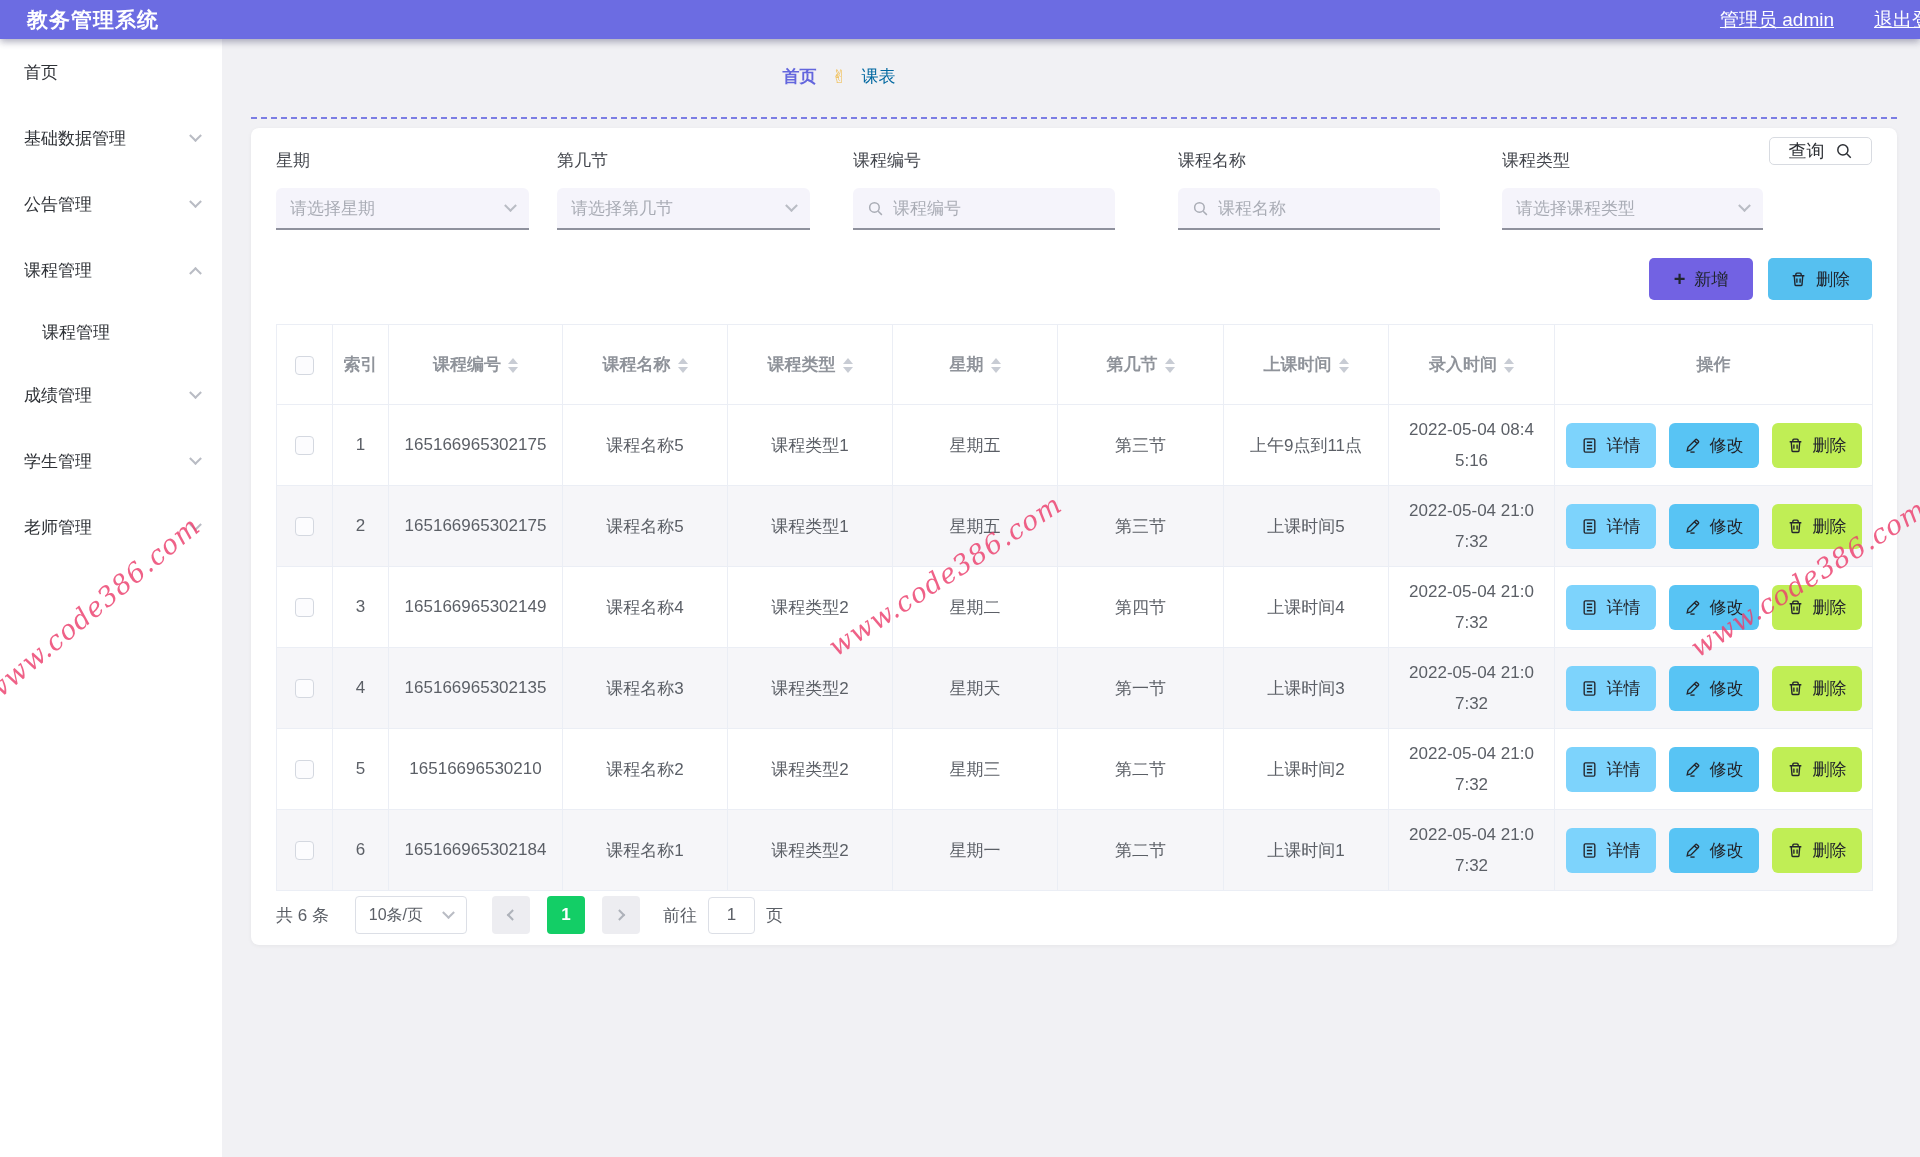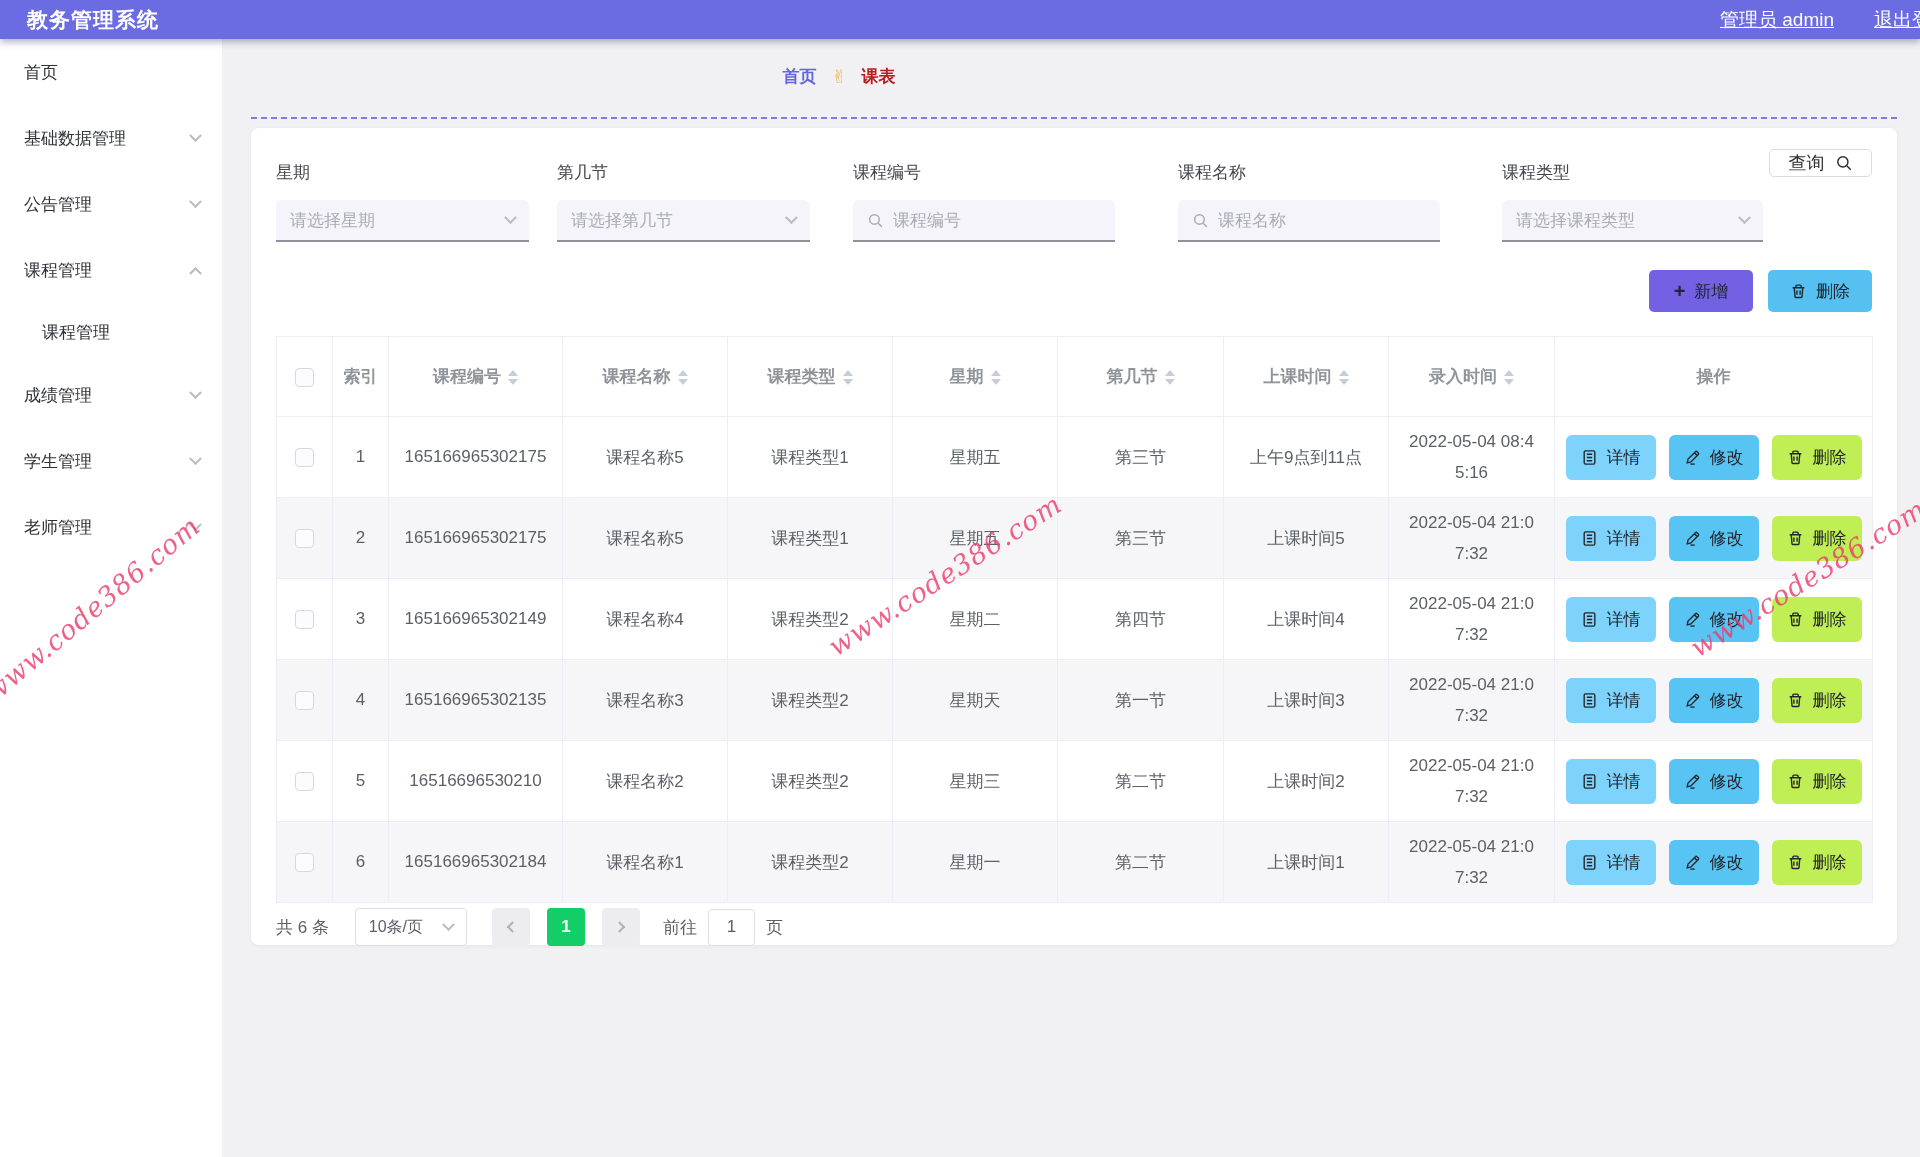--- a/index.html
+++ b/index.html
@@ -33,24 +33,24 @@
   .chev.up{ transform:rotate(-135deg) translate(-2px,-2px); }
   
   .main{ position:absolute; left:222px; top:39px; right:0; bottom:0; background:#f1f1f4; }
   .crumb-bar{ position:relative; height:80px; }
   .crumb-bar::after{ content:""; position:absolute; left:29px; right:23px; bottom:0;
     border-top:2px dashed #7b7de4; }
   .crumbs{ position:absolute; top:26px; left:617px; transform:translateX(-50%);
     display:flex; align-items:center; gap:15px; font-size:17px; white-space:nowrap; }
   .crumb-home{ color:#6366dd; font-weight:bold; cursor:pointer; }
   .crumb-emoji{ font-size:18px; color:#f0b73c; }
-  .crumb-current{ color:#b91c1c;font-weight:bold; }
+  .crumb-current{ color:#0369a1; }
   
   .card{ position:absolute; left:29px; right:23px; top:89px; height:817px;
-    background:#fff; border-radius:8px; padding:33px 25px 0 25px;
+    background:#fff; border-radius:8px; padding:21px 25px 0 25px;
     box-shadow:0 1px 4px rgba(0,0,0,.05); }
   
   .filter-row{ display:flex; align-items:flex-start; }
   .fgroup{ margin-right:28px; }
   .fgroup:nth-child(2){ width:253px; margin-right:43px; }
   .fgroup:nth-child(1){ width:253px; }
   .fgroup:nth-child(3){ width:262px; margin-right:63px; }
   .fgroup:nth-child(4){ width:262px; margin-right:62px; }
   .fgroup:nth-child(5){ width:261px; margin-right:0; }
   .flabel{ font-size:17px; color:#43464d; margin-bottom:16px; }

